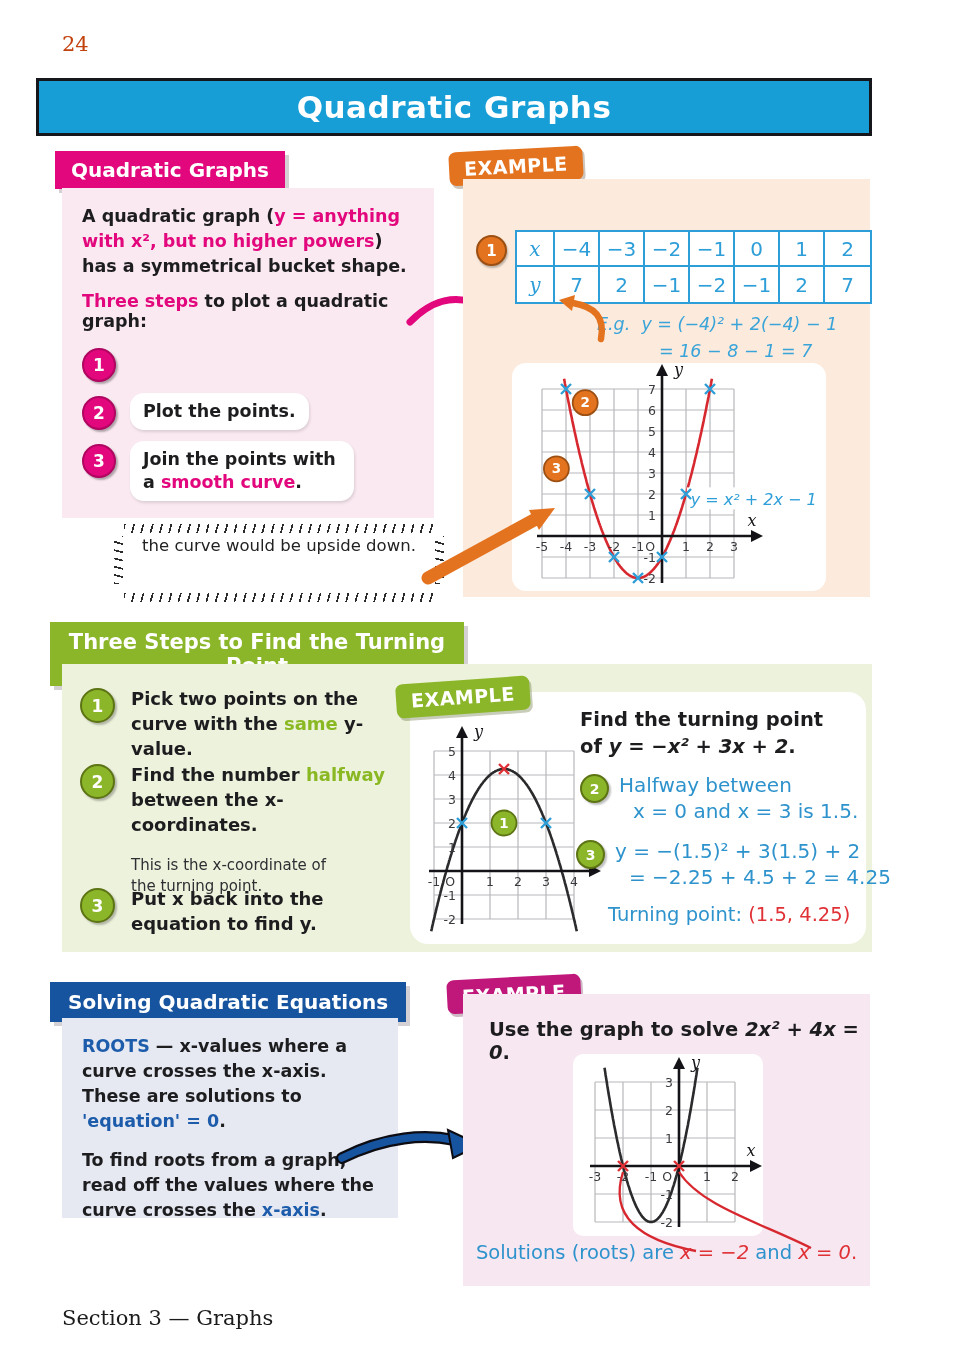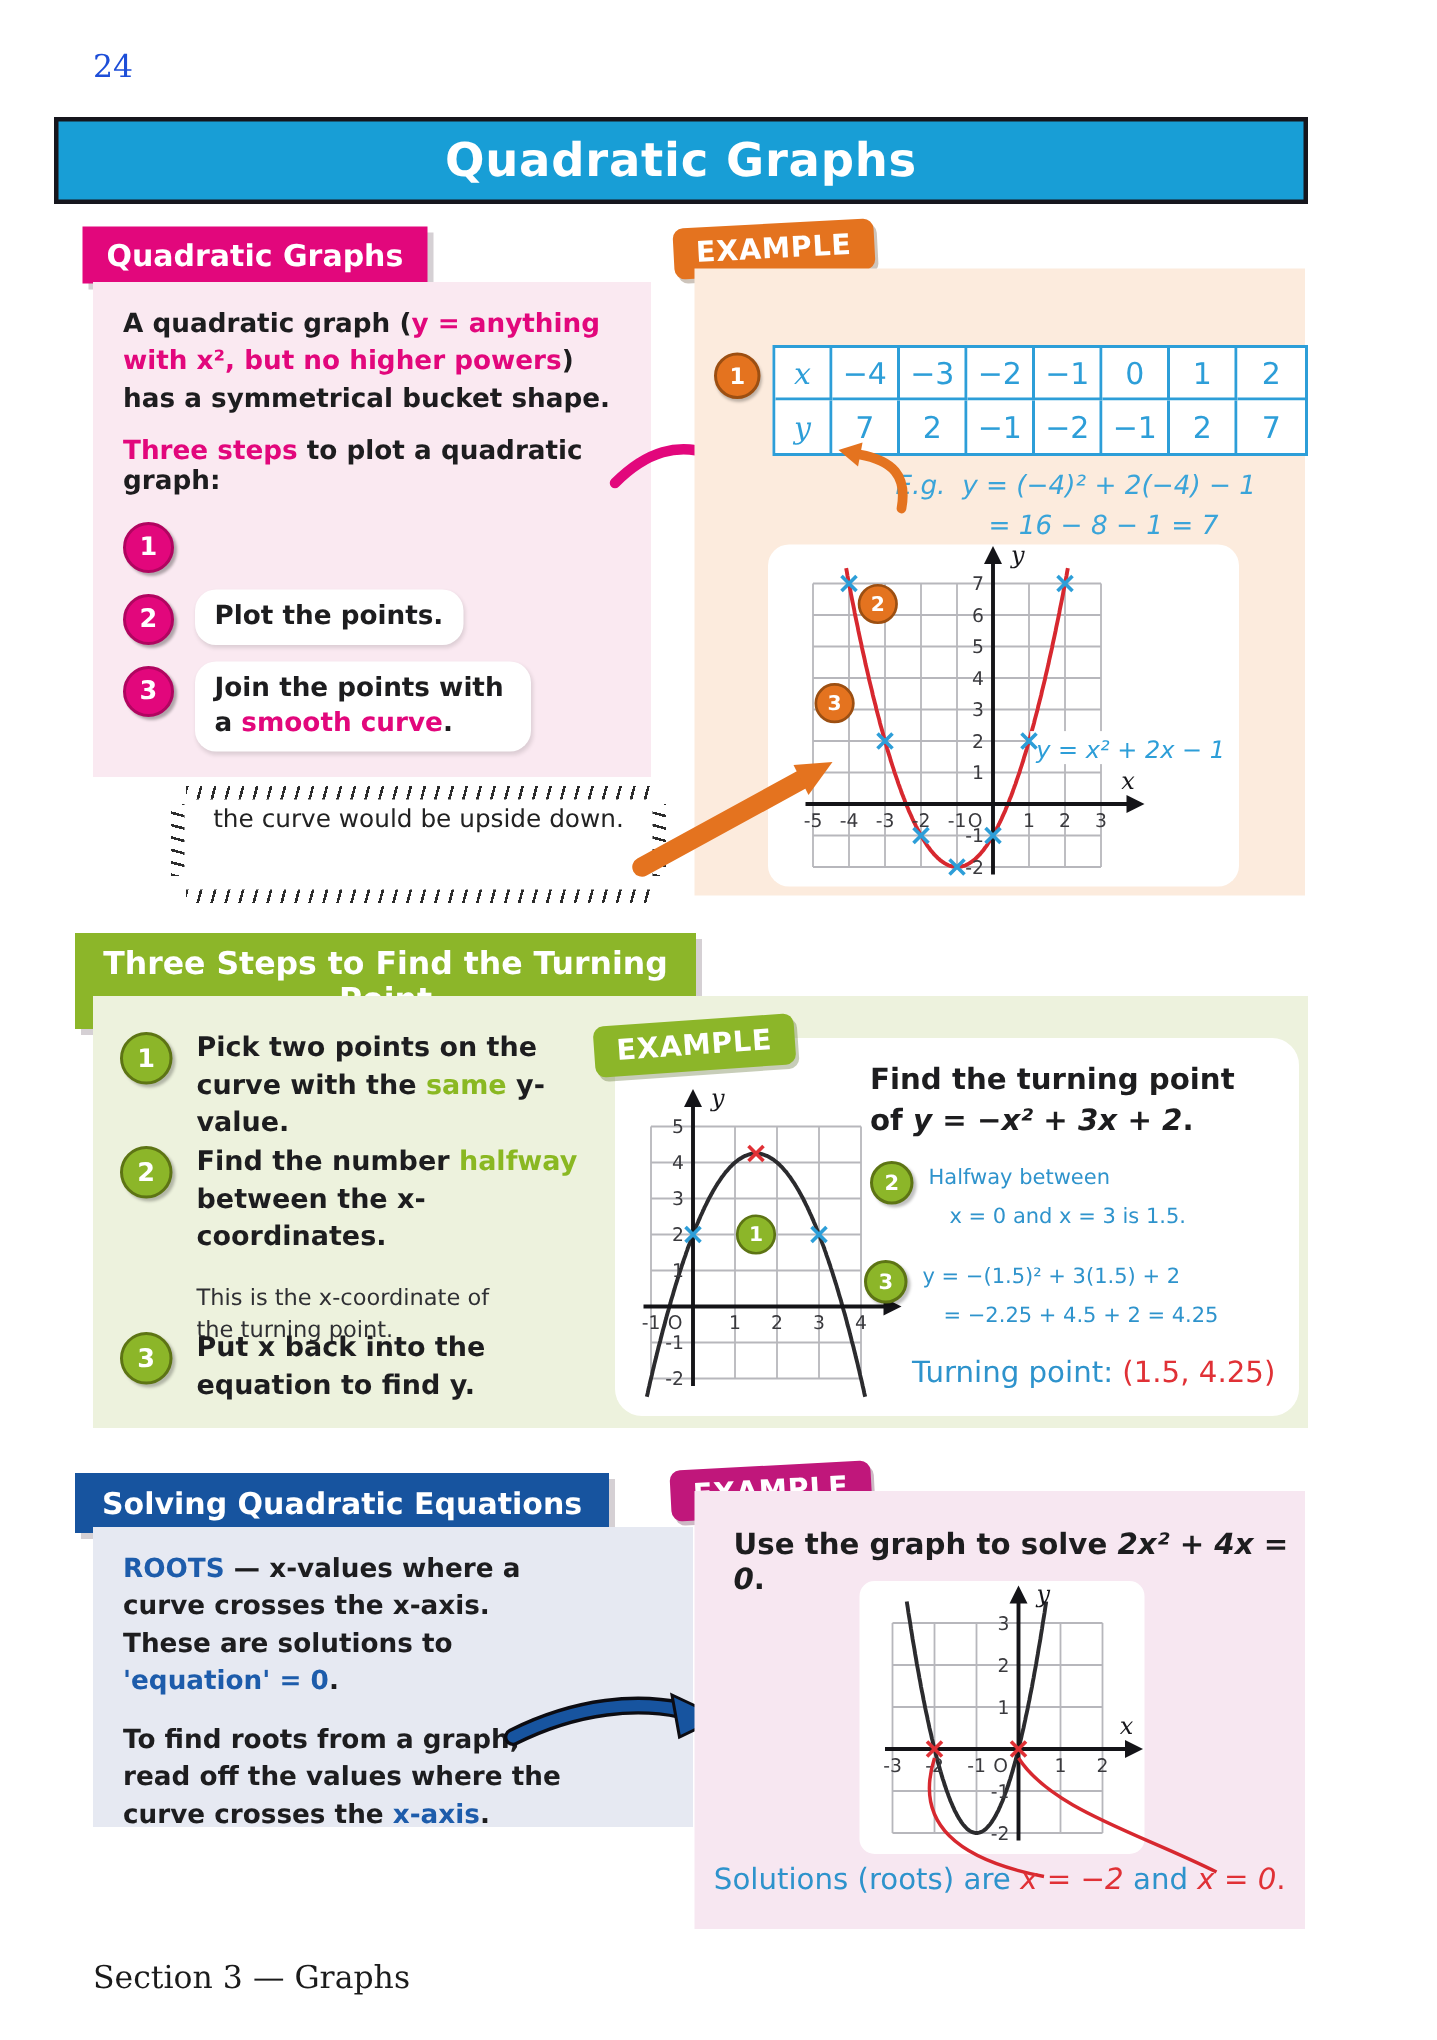--- a/index.html
+++ b/index.html
@@ -1,29 +1,29 @@
 <!DOCTYPE html>
 <html><head>
 <meta charset="utf-8">
 <style>
   html,body{margin:0;padding:0;background:#ffffff;}
   .page{position:relative;width:958px;height:1360px;background:#fff;
         font-family:"DejaVu Sans",sans-serif;color:#1d1d1f;overflow:hidden;}
   .abs{position:absolute;}
-  .pagenum{left:62px;top:32px;font:400 21px "DejaVu Serif",serif;color:#1d4ed8;}
+  .pagenum{left:62px;top:32px;font:400 21px "DejaVu Serif",serif;color:#c2410c;}
   .banner{left:36px;top:78px;width:830px;height:52px;background:#189ed6;border:3px solid #16161d;
           display:flex;align-items:center;justify-content:center;}
   .banner-text{color:#fff;font-size:31px;font-weight:700;letter-spacing:.5px;}
   .sec-head{color:#fff;font-weight:700;box-shadow:4px 4px 0 #d5d0d4;}
   .s1-head{left:55px;top:151px;background:#e2077c;padding:7px 16px;font-size:20px;}
   .s2-head{left:50px;top:622px;background:#8cb629;padding:8px 0;width:414px;text-align:center;font-size:21px;}
   .s3-head{left:50px;top:982px;background:#17549f;padding:8px 18px;font-size:20px;}
   .s1-box{left:62px;top:188px;width:372px;height:330px;background:#fae9f1;padding:16px 14px 0 20px;box-sizing:border-box;}
   .s2-box{left:62px;top:664px;width:810px;height:288px;background:#edf2dd;}
-  .s3-box{left:62px;top:1018px;width:400px;height:200px;background:#e6e9f2;padding:16px 7px 0 20px;box-sizing:border-box;}
+  .s3-box{left:62px;top:1018px;width:336px;height:200px;background:#e6e9f2;padding:16px 7px 0 20px;box-sizing:border-box;}
   .ex1-box{left:463px;top:179px;width:407px;height:418px;background:#fcebdd;}
   .ex3-box{left:463px;top:994px;width:407px;height:292px;background:#f7e7f1;}
   .panel{background:#fff;border-radius:14px;}
   .badge-ex{color:#fff;font-weight:700;font-size:19px;padding:6px 15px;border-radius:7px;
             box-shadow:2px 3px 0 rgba(90,60,30,.3);letter-spacing:.5px;}
   .ex1-badge{left:449px;top:149px;background:#e4731f;transform:rotate(-3deg);}
   .ex2-badge{left:396px;top:680px;background:#8cb629;transform:rotate(-4deg);box-shadow:2px 3px 0 rgba(70,90,20,.3);}
   .ex3-badge{left:447px;top:977px;background:#c0177b;transform:rotate(-3deg);box-shadow:2px 3px 0 rgba(90,20,60,.3);}
   .pink{color:#e2077c;}
   .greenw{color:#8ab822;}
@@ -55,21 +55,21 @@
            display:flex;align-items:center;justify-content:center;color:#2d9ed8;font-size:20px;font-weight:500;background:#fff;}
   .vt-cell:last-child{border-right:none;}
   .vt-head{width:38px;font-family:"DejaVu Serif",serif;font-style:italic;}
   .eg{color:#3aa4d9;font-size:17.5px;font-style:italic;}
   .gcirc{border-radius:50%;background:#8cb629;border:2px solid #5d7414;color:#fff;font-weight:700;
          display:flex;align-items:center;justify-content:center;box-shadow:2px 2px 2px rgba(0,0,0,.25);}
   .gc-lg{flex:0 0 31px;width:31px;height:31px;font-size:17px;margin-right:16px;margin-top:2px;}
   .gc-sm{flex:0 0 25px;width:25px;height:25px;font-size:14px;margin-right:10px;margin-top:2px;}
   .s2text{font-size:18px;font-weight:700;line-height:25px;}
   .s2sub{font-size:15px;font-weight:400;color:#2f2f33;line-height:21px;margin-top:18px;width:210px;}
-  .bluehand{color:#2e93cc;font-size:14px;line-height:26px;}
+  .bluehand{color:#2e93cc;font-size:20px;line-height:26px;}
   .redv{color:#e03136;}
   .s3p{font-size:17.5px;font-weight:700;line-height:25px;margin:0 0 14px 0;width:304px;}
   .footer{left:62px;top:1306px;font:400 21px "DejaVu Serif",serif;color:#1b1b1b;}
   svg text{font-family:"DejaVu Sans",sans-serif;}
   svg .tick{font-size:12.5px;fill:#3a3a3e;}
   svg .axl{font-style:italic;font-family:"DejaVu Serif",serif;font-size:16px;fill:#16161a;}
 </style>
 </head>
 <body>
 

